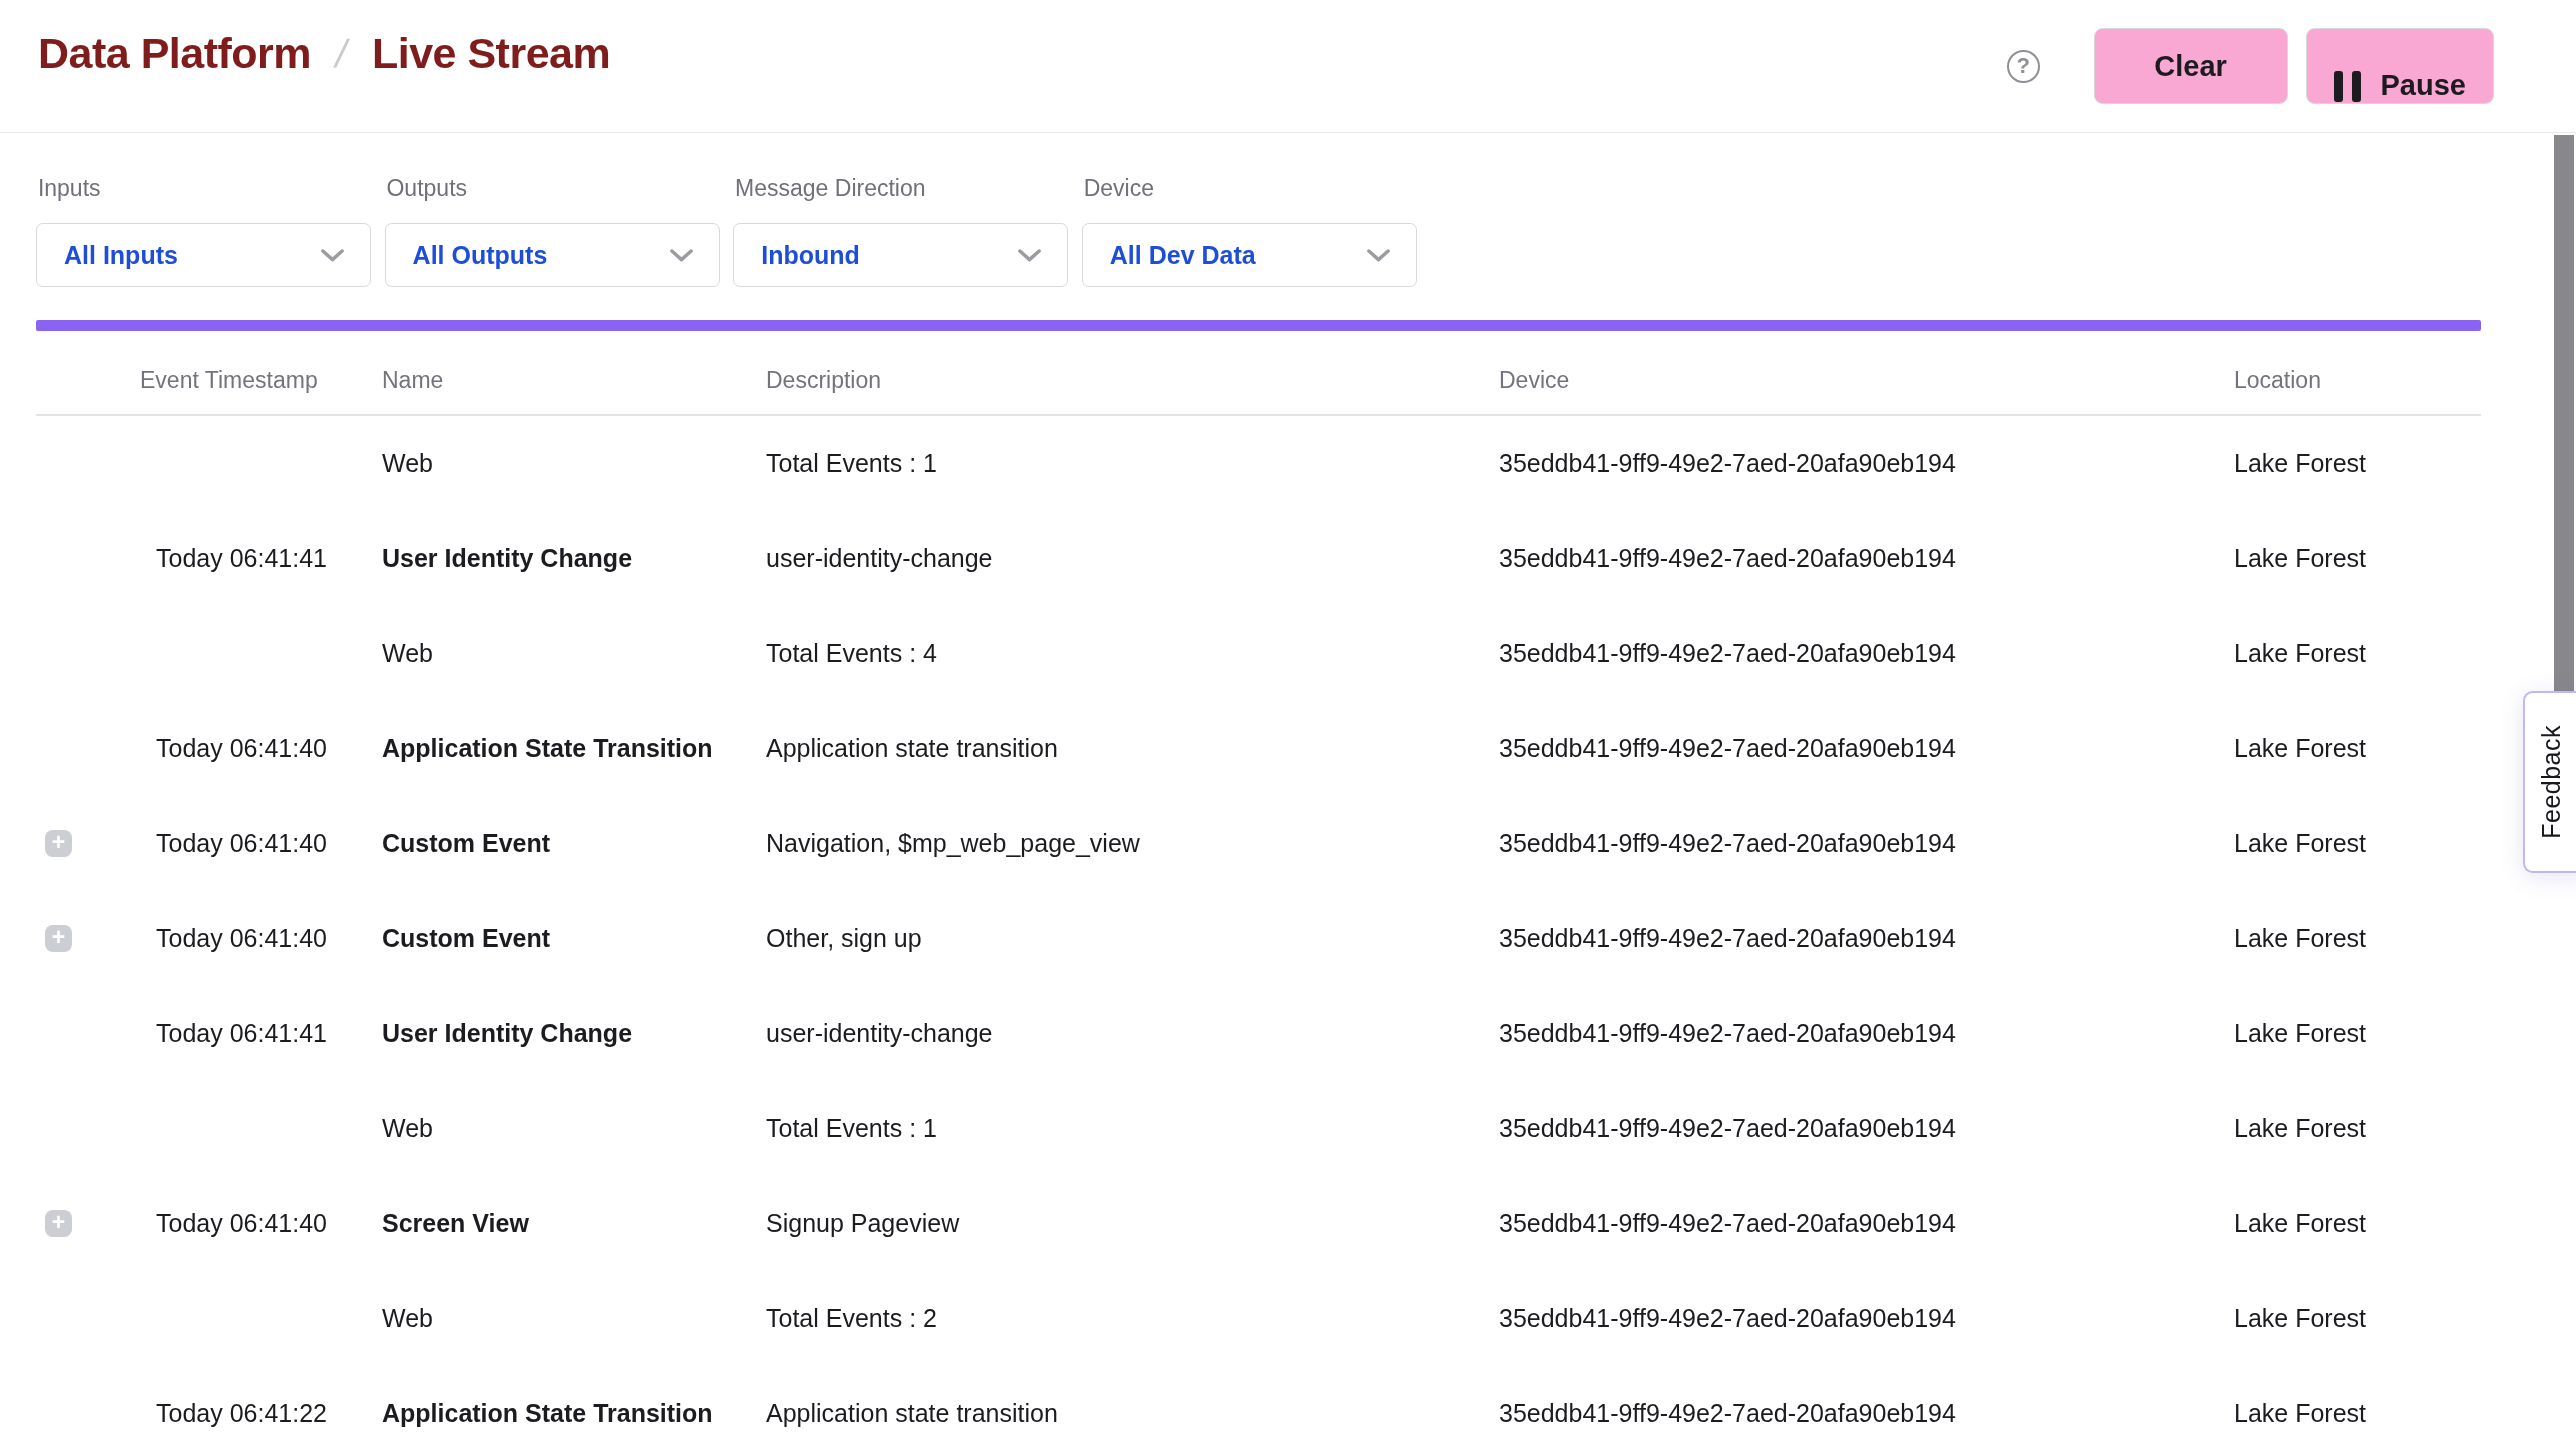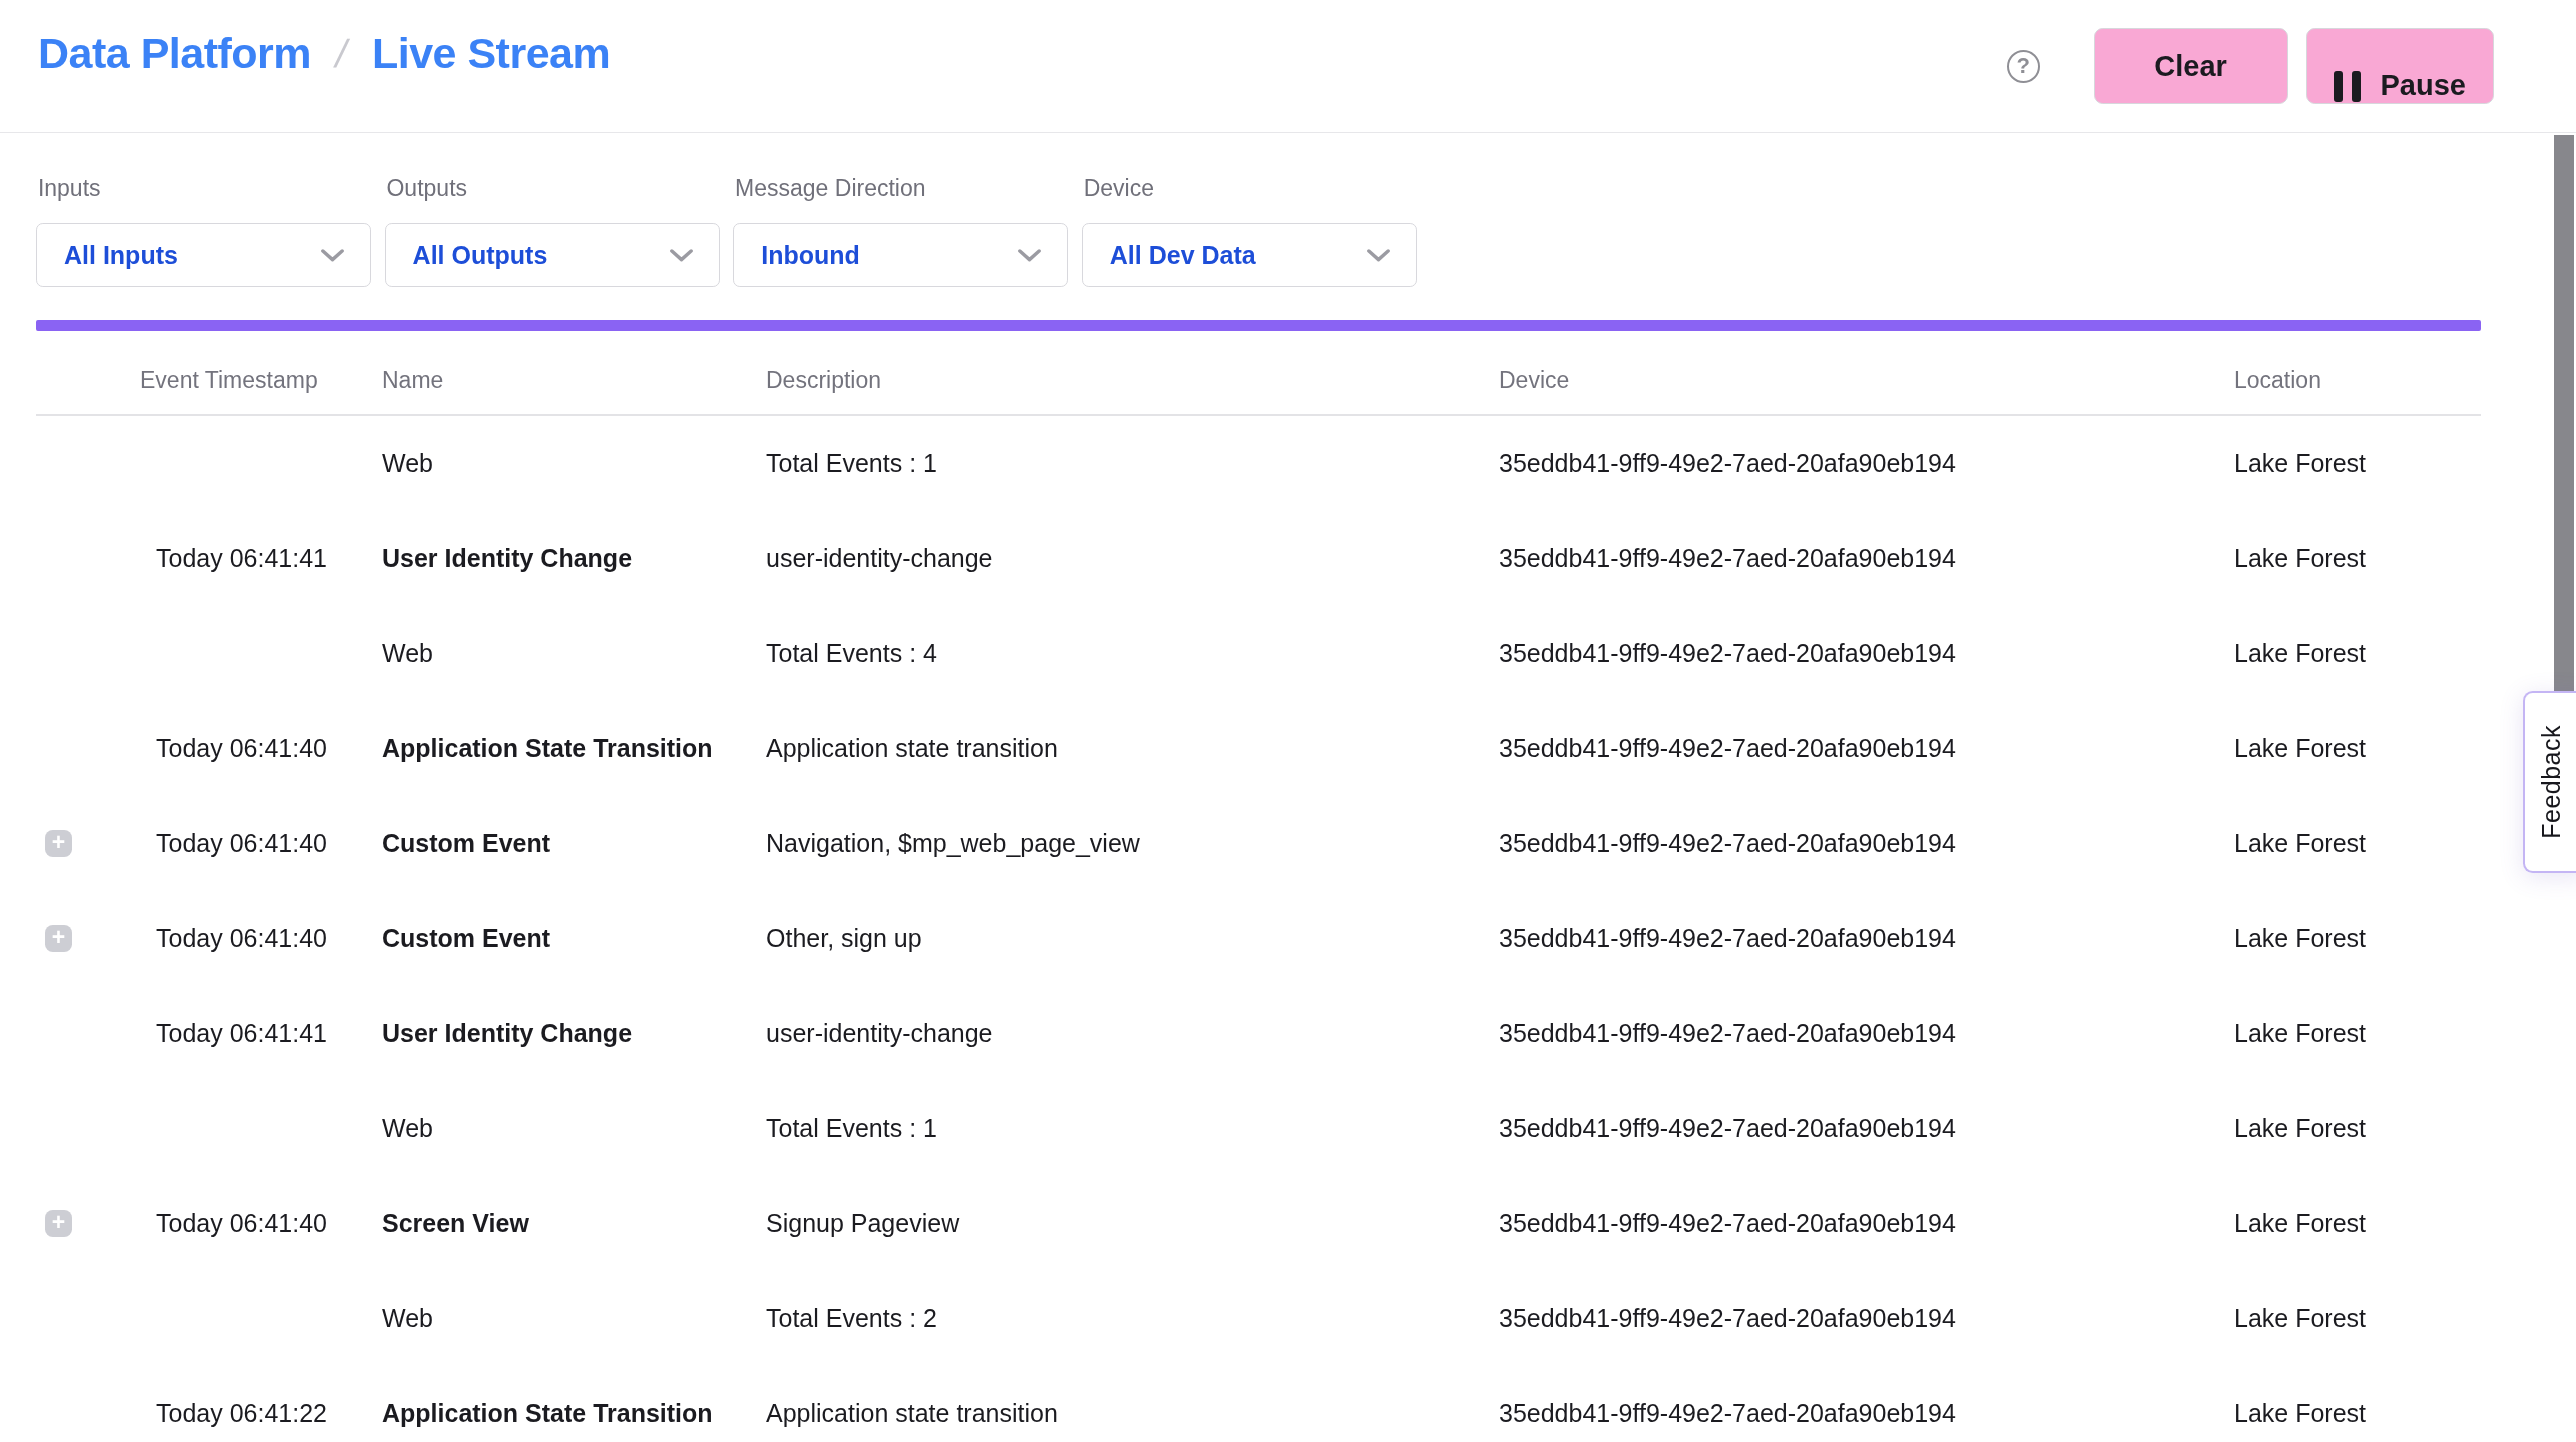--- a/index.html
+++ b/index.html
@@ -2,21 +2,21 @@
 <html><head>
 <meta charset="utf-8">
 <style>
   html,body{margin:0;padding:0;background:#ffffff;}
   body{overflow:hidden;font-family:"Liberation Sans", sans-serif;-webkit-font-smoothing:antialiased;}
   .app{position:relative;width:2576px;height:1442px;background:#ffffff;overflow:hidden;}
 
   
   .header{position:absolute;top:0;left:0;width:2576px;height:132px;border-bottom:1.9px solid #e7e7ea;background:#fff;}
   .breadcrumb{position:absolute;left:38px;top:29px;display:flex;align-items:center;gap:25px;}
-  .crumb{font-size:43px;font-weight:600;color:#3b82f6;letter-spacing:-0.5px;}
+  .crumb{font-size:43px;font-weight:600;color:#7f1d1d;letter-spacing:-0.5px;}
   .crumb-sep{font-size:39px;font-weight:300;color:#c9c9cf;transform:skewX(-12deg);}
   .header-actions{position:absolute;right:82px;top:0;height:132px;display:flex;align-items:center;}
   .help-icon{width:33px;height:33px;border:2.9px solid #8f8f95;border-radius:50%;color:#8f8f95;
     font-size:22px;font-weight:700;display:flex;align-items:center;justify-content:center;
     margin-right:54px;cursor:pointer;box-sizing:border-box;}
   .btn{height:76px;background:#f9a8d4;border:1.9px solid #d7d7dc;border-radius:8.7px;
     font-family:"Liberation Sans",sans-serif;font-size:29px;font-weight:700;color:#1b1b20;
     display:flex;align-items:center;justify-content:center;cursor:pointer;box-sizing:border-box;}
   .btn-clear{width:194px;margin-right:18.4px;}
   .btn-pause{width:188px;gap:19.4px;align-items:flex-end;}

